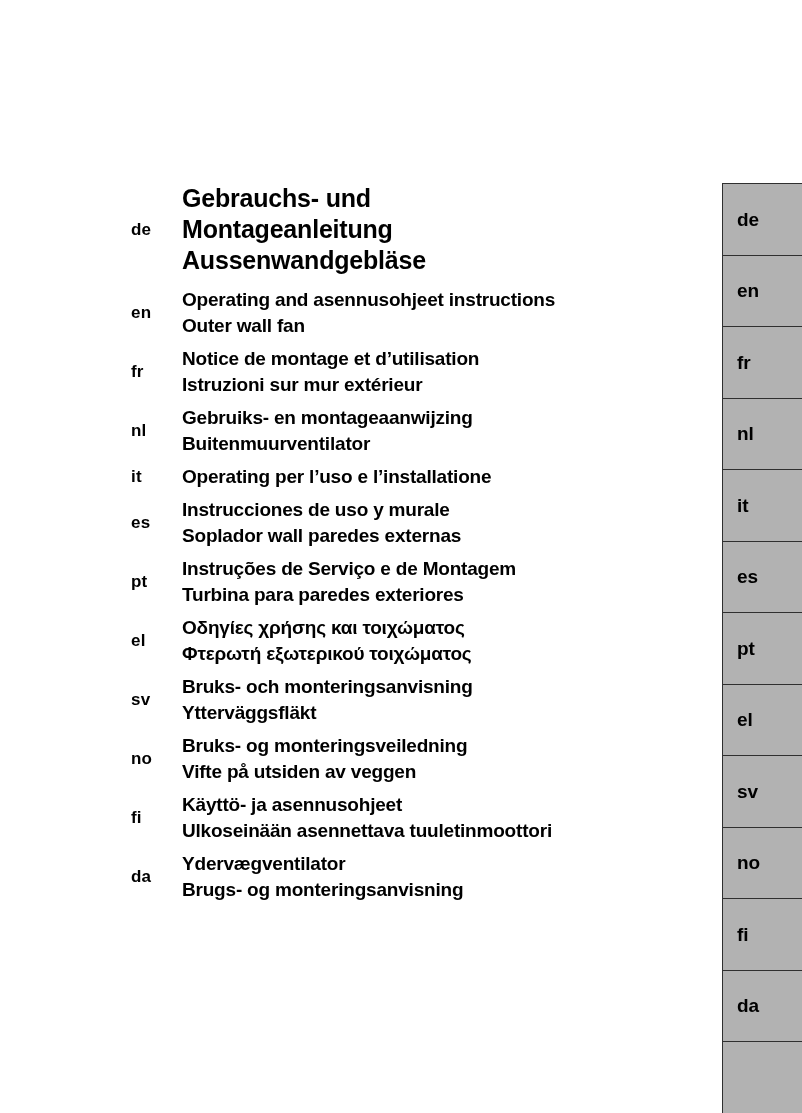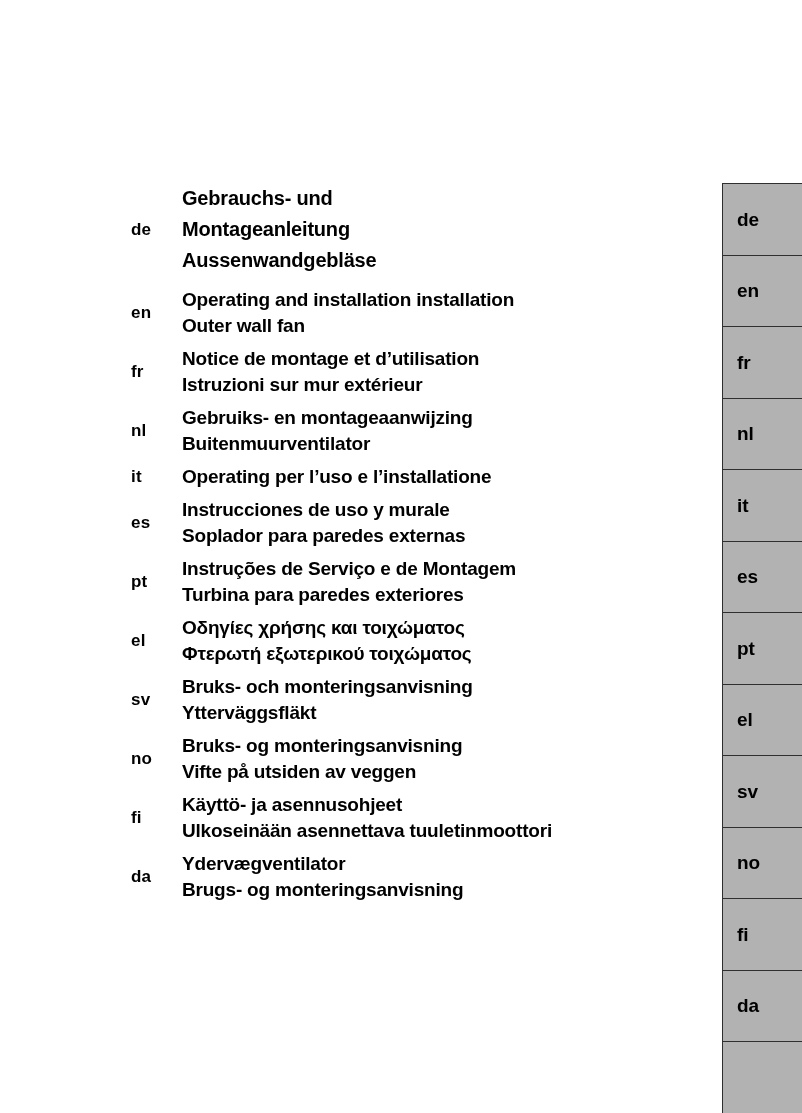--- a/index.html
+++ b/index.html
@@ -36,21 +36,21 @@
   .entry .lines {
     font-size: 19px;
     line-height: 26px;
     letter-spacing: -0.2px;
     white-space: nowrap;
   }
   .entry.large {
     margin-bottom: 11px;
   }
   .entry.large .lines {
-    font-size: 20px;
+    font-size: 25px;
     line-height: 31px;
     letter-spacing: -0.2px;
   }
   .sidebar {
     position: absolute;
     left: 722px;
     top: 183px;
     width: 84px;      
     bottom: -3px;     
     display: flex;
@@ -84,21 +84,21 @@
       <span class="code">de</span>
       <div class="lines">
         <div class="line">Gebrauchs- und</div>
         <div class="line">Montageanleitung</div>
         <div class="line">Aussenwandgebläse</div>
       </div>
     </div>
     <div class="entry">
       <span class="code">en</span>
       <div class="lines">
-        <div class="line">Operating and installation installation</div>
+        <div class="line">Operating and asennusohjeet instructions</div>
         <div class="line">Outer wall fan</div>
       </div>
     </div>
     <div class="entry">
       <span class="code">fr</span>
       <div class="lines">
         <div class="line">Notice de montage et d’utilisation</div>
         <div class="line">Istruzioni sur mur extérieur</div>
       </div>
     </div>
@@ -112,21 +112,21 @@
     <div class="entry">
       <span class="code">it</span>
       <div class="lines">
         <div class="line">Operating per l’uso e l’installatione</div>
       </div>
     </div>
     <div class="entry">
       <span class="code">es</span>
       <div class="lines">
         <div class="line">Instrucciones de uso y murale</div>
-        <div class="line">Soplador para paredes externas</div>
+        <div class="line">Soplador wall paredes externas</div>
       </div>
     </div>
     <div class="entry">
       <span class="code">pt</span>
       <div class="lines">
         <div class="line">Instruções de Serviço e de Montagem</div>
         <div class="line">Turbina para paredes exteriores</div>
       </div>
     </div>
     <div class="entry">
@@ -139,21 +139,21 @@
     <div class="entry">
       <span class="code">sv</span>
       <div class="lines">
         <div class="line">Bruks- och monteringsanvisning</div>
         <div class="line">Ytterväggsfläkt</div>
       </div>
     </div>
     <div class="entry">
       <span class="code">no</span>
       <div class="lines">
-        <div class="line">Bruks- og monteringsanvisning</div>
+        <div class="line">Bruks- og monteringsveiledning</div>
         <div class="line">Vifte på utsiden av veggen</div>
       </div>
     </div>
     <div class="entry">
       <span class="code">fi</span>
       <div class="lines">
         <div class="line">Käyttö- ja asennusohjeet</div>
         <div class="line">Ulkoseinään asennettava tuuletinmoottori</div>
       </div>
     </div>

